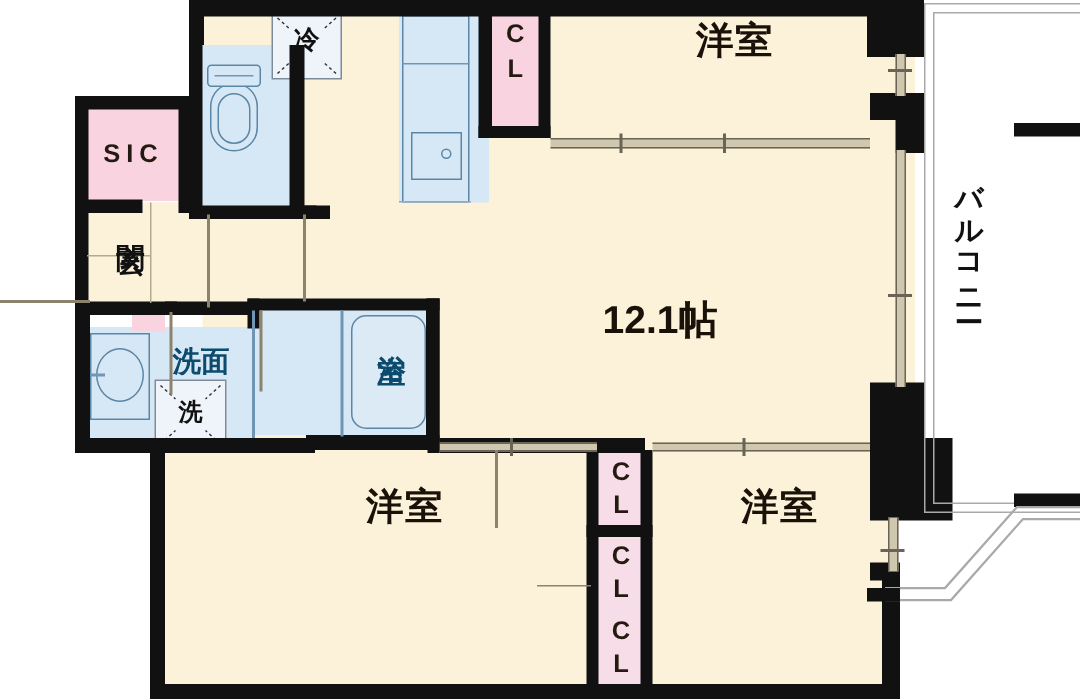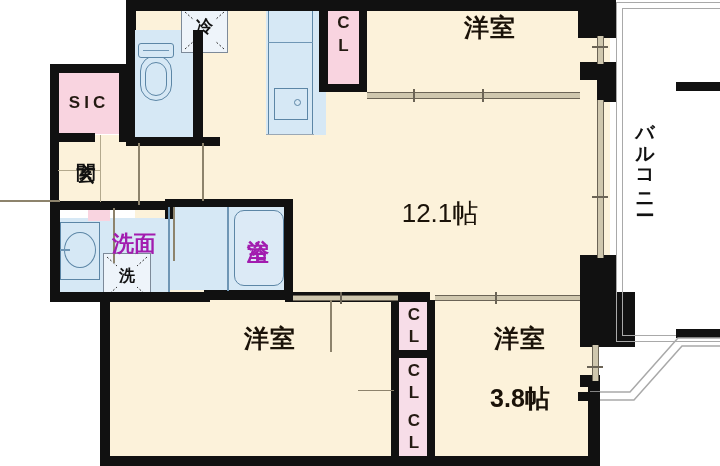--- a/index.html
+++ b/index.html
@@ -43,26 +43,26 @@
     font-family: "Liberation Sans", "DejaVu Sans", sans-serif;
   }
   .label.vert {
     writing-mode: vertical-rl;
     text-orientation: upright;
     white-space: nowrap;
   }
   .rm-name { font-size: 25px; font-weight: 700; letter-spacing: 1px; }
   .rm-size { font-size: 25px; font-weight: 700; letter-spacing: 0px; }
   .ldk-name { font-size: 27px; font-weight: 700; letter-spacing: 4px; }
-  .ldk-size { font-size: 26px; font-weight: 400; }
+  .ldk-size { font-size: 26px; font-weight: 700; }
   .tag-cl { font-size: 17px; font-weight: 700; letter-spacing: 0px; color: #241a12; }
   .tag-sic { font-size: 17px; font-weight: 700; letter-spacing: 4px; color: #241a12; }
   .tag-wc { font-size: 27px; font-weight: 700; letter-spacing: 1px; color: #111; }
   .tag-sm { font-size: 16px; font-weight: 700; color: #111; }
-  .tag-md { font-size: 22px; font-weight: 700; color: #a21caf; }
+  .tag-md { font-size: 19px; font-weight: 700; color: #0c4a6e; }
   .tag-balcony { font-size: 19px; font-weight: 700; color: #111; letter-spacing: 2px;}
   .tag-genkan { font-size: 19px; font-weight: 700; color: #111; }
   .tag-reizo { font-size: 17px; font-weight: 700; color: #111; }
 
   
   .arc {
     position: absolute;
     border: 1.3px solid #8d8straight;
     border-color: #8d836c;
     background: transparent;
@@ -283,21 +283,20 @@
   </svg>
   <div class="wall abs" style="left:578px; top:392px; width:22px; height:9px;"></div>
 
   <div class="label rm-name" style="left:400px; top:14px; width:180px;">洋室</div>
 
   <div class="label ldk-size" style="left:330px; top:200px; width:220px;">12.1帖</div>
 
   <div class="label rm-name" style="left:180px; top:325px; width:180px;">洋室</div>
 
   <div class="label rm-name" style="left:450px; top:325px; width:140px;">洋室</div>
-  <div class="label rm-size" style="left:450px; top:385px; width:140px;">3.8帖</div>
 
 
   <div class="label tag-sic" style="left:58px; top:94px; width:62px;">SIC</div>
 
   <div class="label tag-genkan vert" style="left:74px; top:148px; width:22px;">玄関</div>
 
   <div class="label tag-md" style="left:104px; top:232px; width:60px;">洗面</div>
 
   <div class="label tag-md vert" style="left:248px; top:222px; width:22px;">浴室</div>
 

